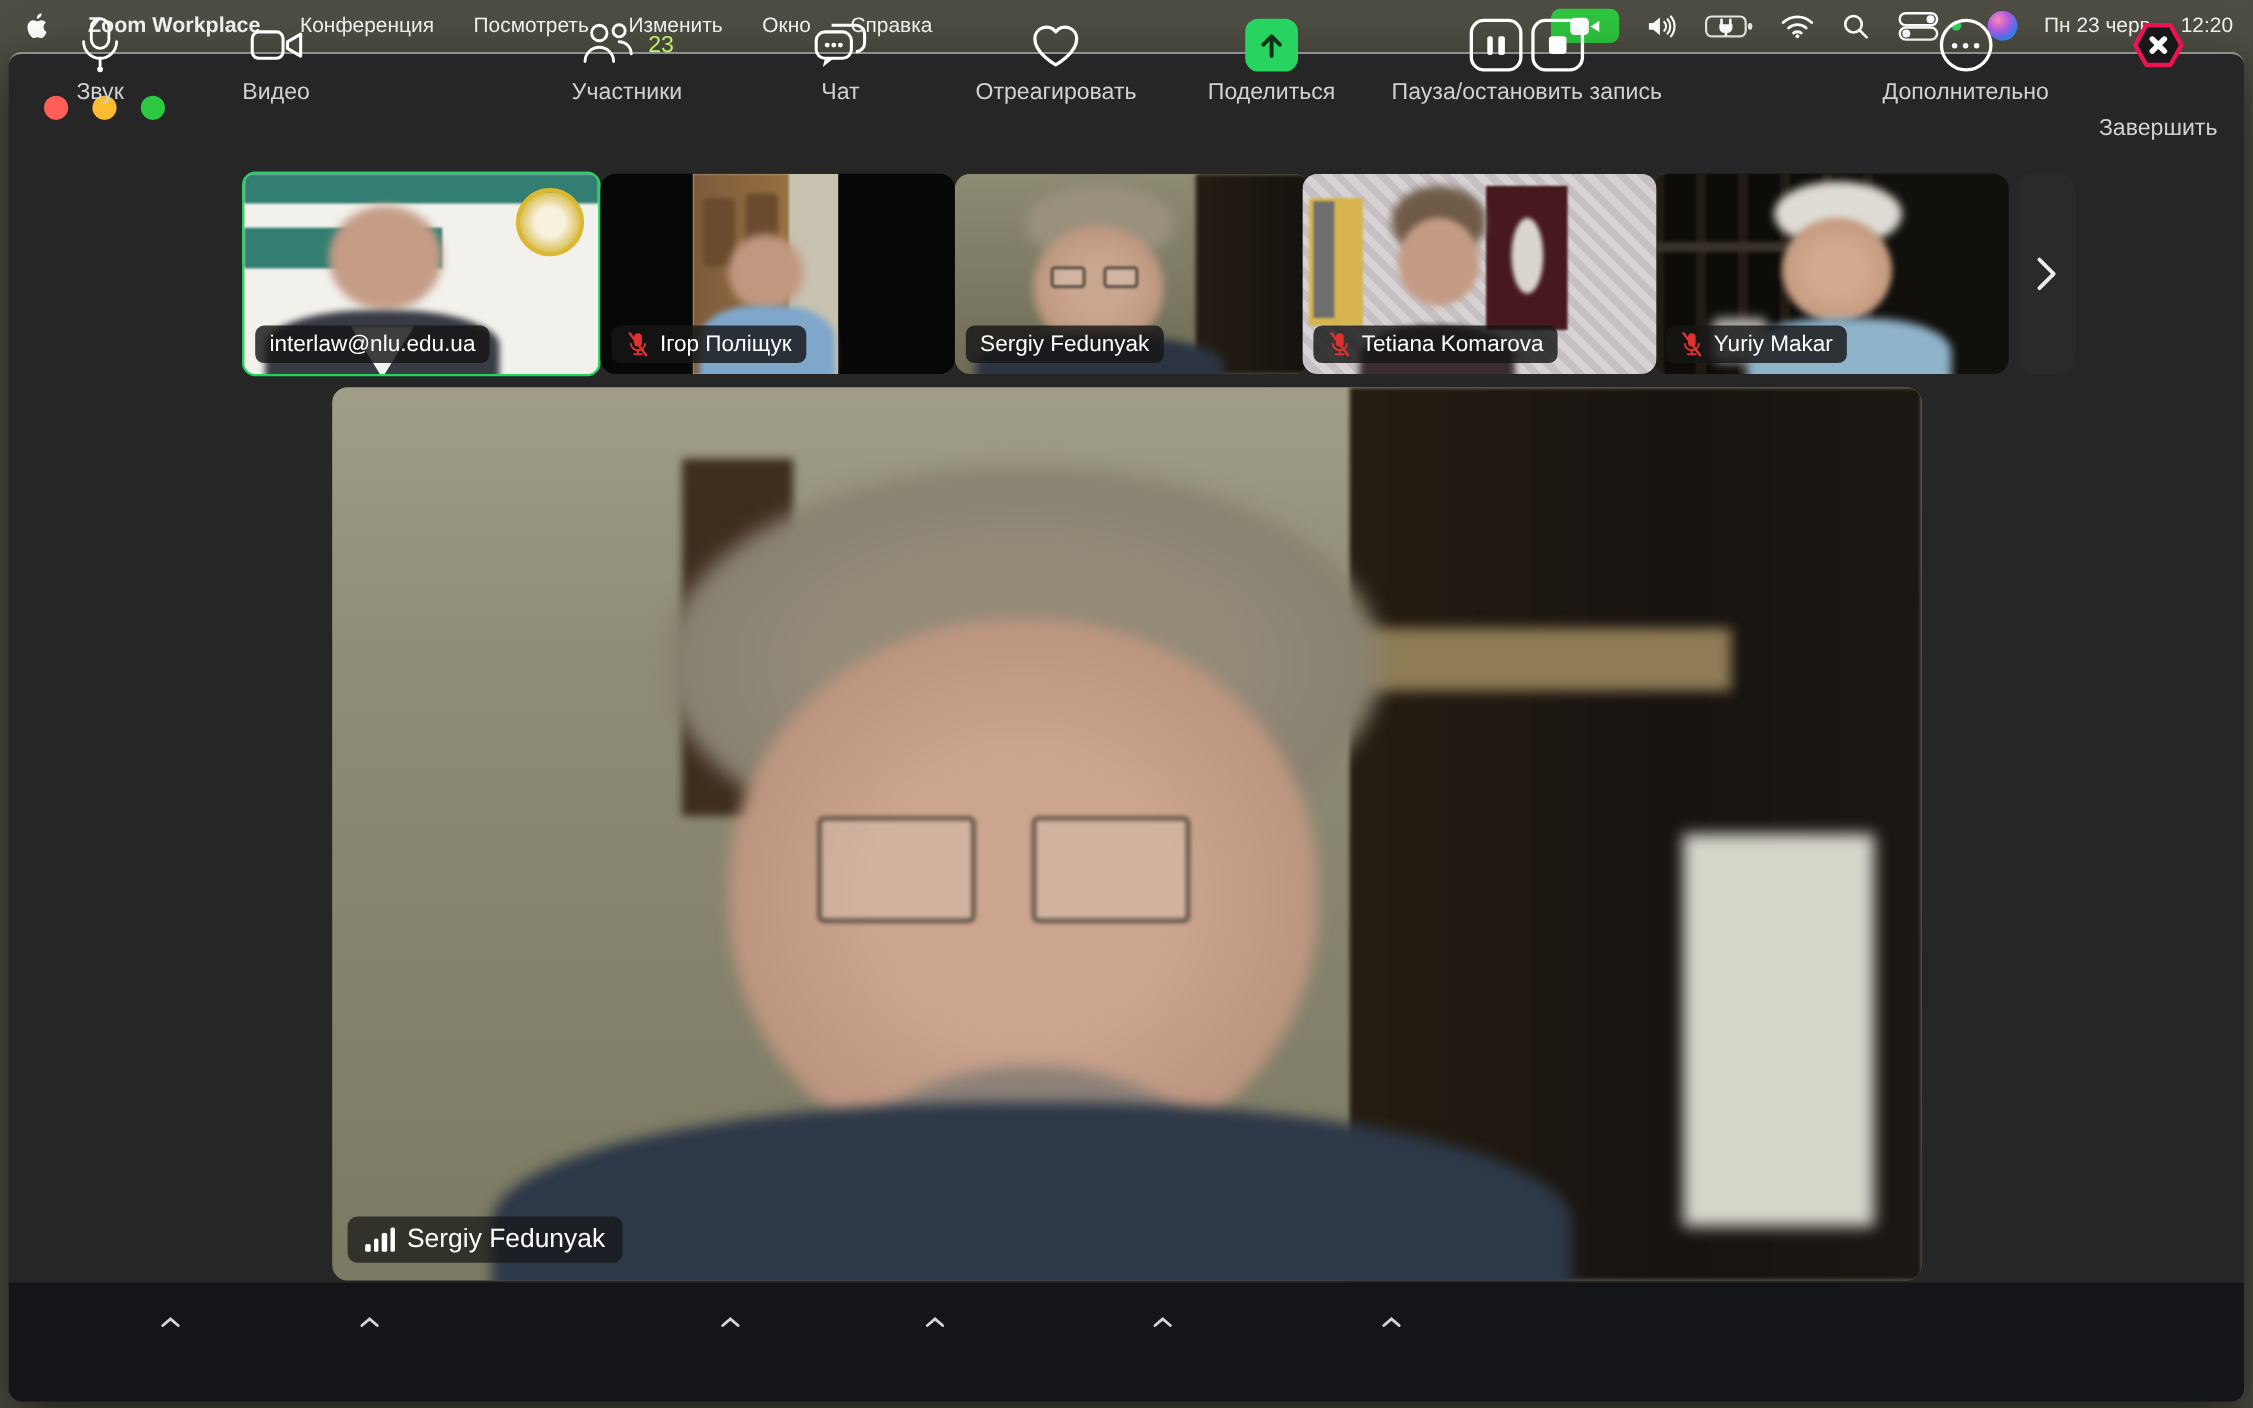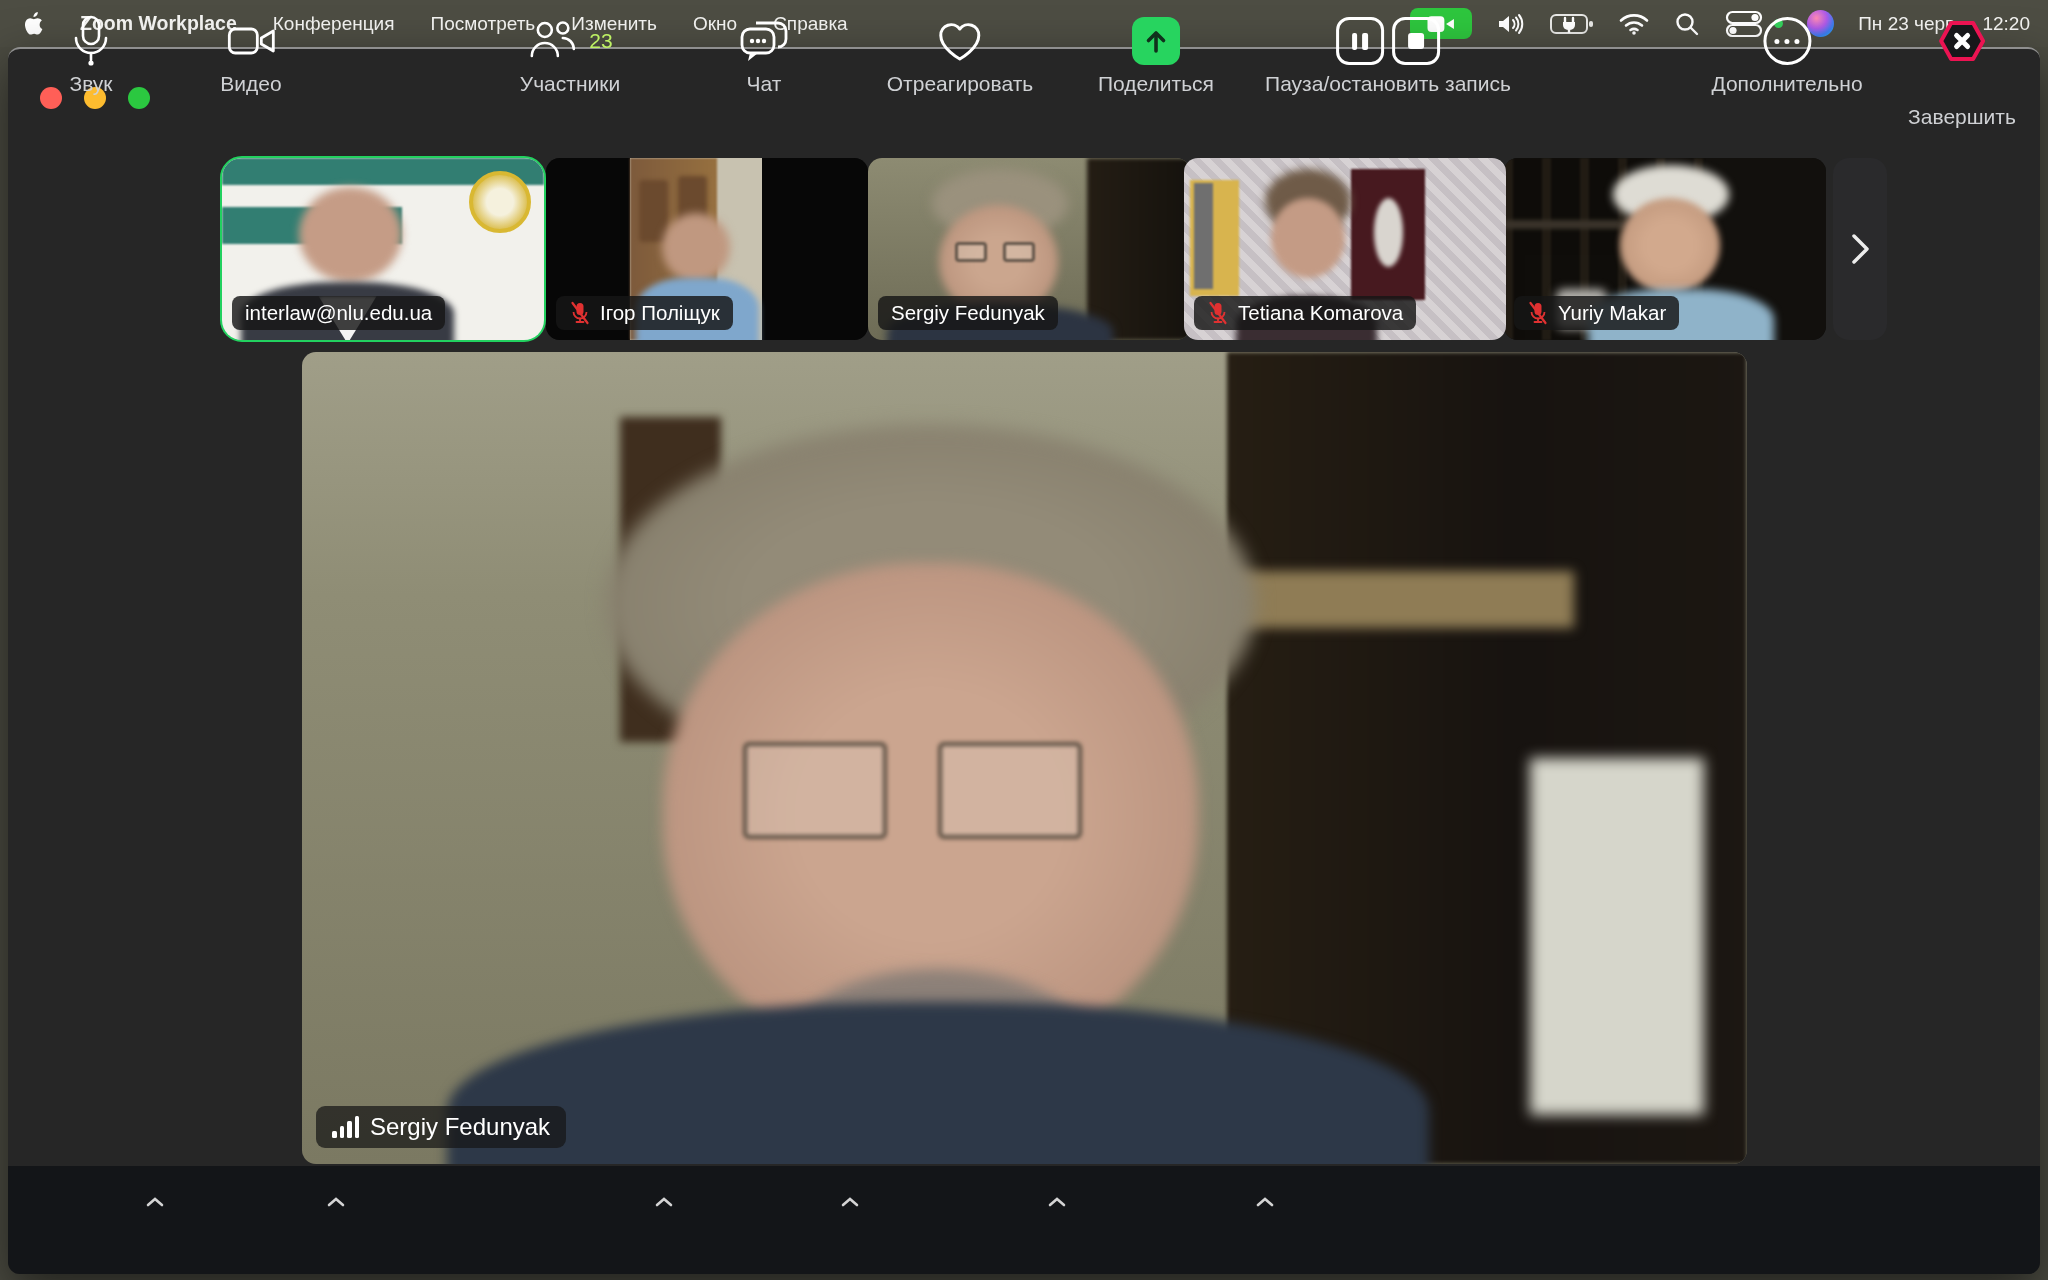--- a/index.html
+++ b/index.html
@@ -35,21 +35,21 @@
   .pause-glyph{display:flex;gap:5px;}
   .pause-glyph i{display:block;width:6px;height:18px;border-radius:2px;background:#fff;}
   .stop-glyph{width:17px;height:17px;border-radius:3px;background:#fff;}
   .tb-div{width:2px;height:28px;background:#5a5a5a;}
   .grid-icon{width:31px;height:24px;display:grid;grid-template-columns:1fr 1fr 1fr;grid-template-rows:10px 9px;gap:2.5px;}
   .grid-icon i{background:#fff;border-radius:2.5px;display:block;}
   .grid-icon i.wide{grid-column:1/4;}
 
   
   .tile{position:absolute;top:158px;width:322px;height:182px;border-radius:14px;overflow:hidden;background:#111;}
-  .tile.active{outline:3.5px solid #22d15f;outline-offset:-1px;border-radius:20px;}
+  .tile.active{outline:3.5px solid #22d15f;outline-offset:-1px;border-radius:10px;}
   .tile .art{position:absolute;inset:0;}
   .art div{position:absolute;}
   .tile-label{position:absolute;left:10px;bottom:10px;display:flex;align-items:center;gap:9px;
     background:rgba(22,22,22,.82);border-radius:8px;padding:5px 13px;color:#fff;font-size:20.5px;max-width:290px;white-space:nowrap;}
   .next-btn{position:absolute;left:1833px;top:158px;width:54px;height:182px;border-radius:16px;background:#2a2a2c;
     display:flex;align-items:center;justify-content:center;cursor:pointer;}
 
   
   .t1{background:#f2f1ec;}
   .t1 .band1{left:0;top:0;right:0;height:15%;background:#327e72;filter:blur(1px);}

